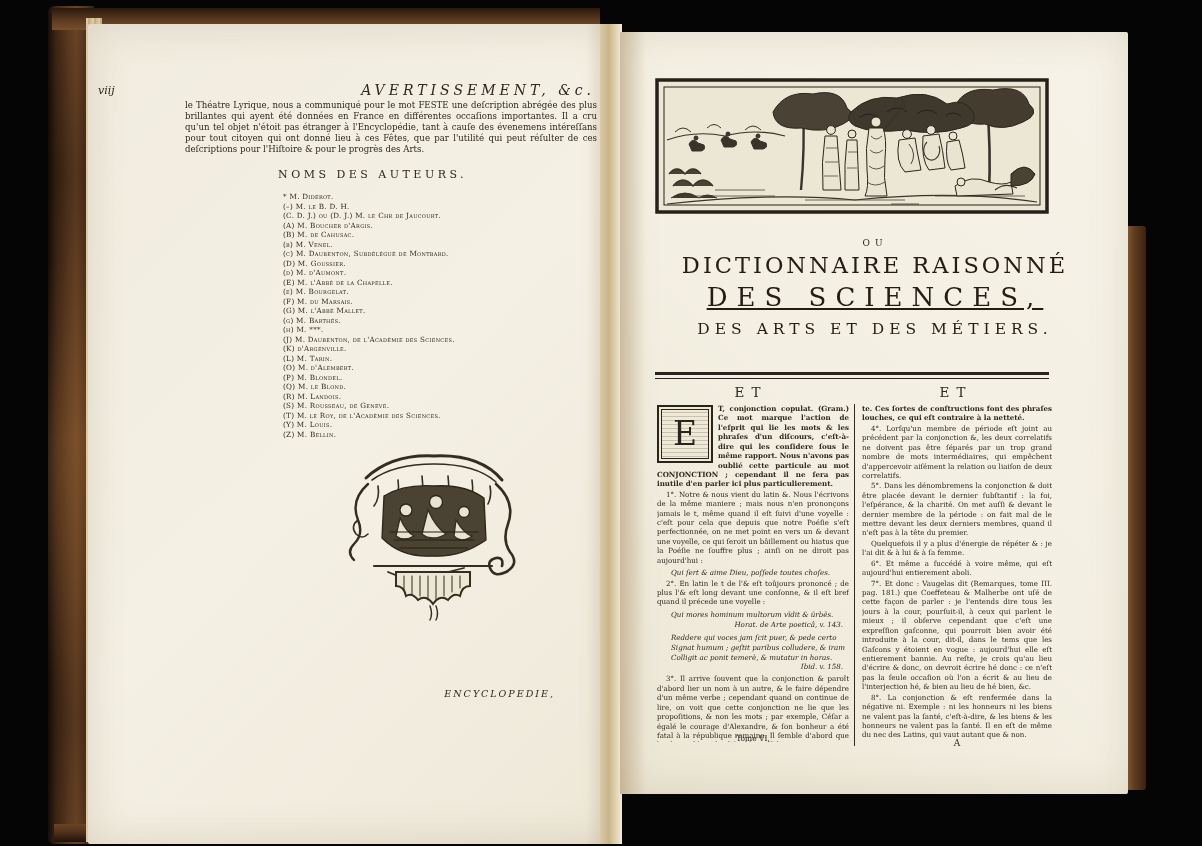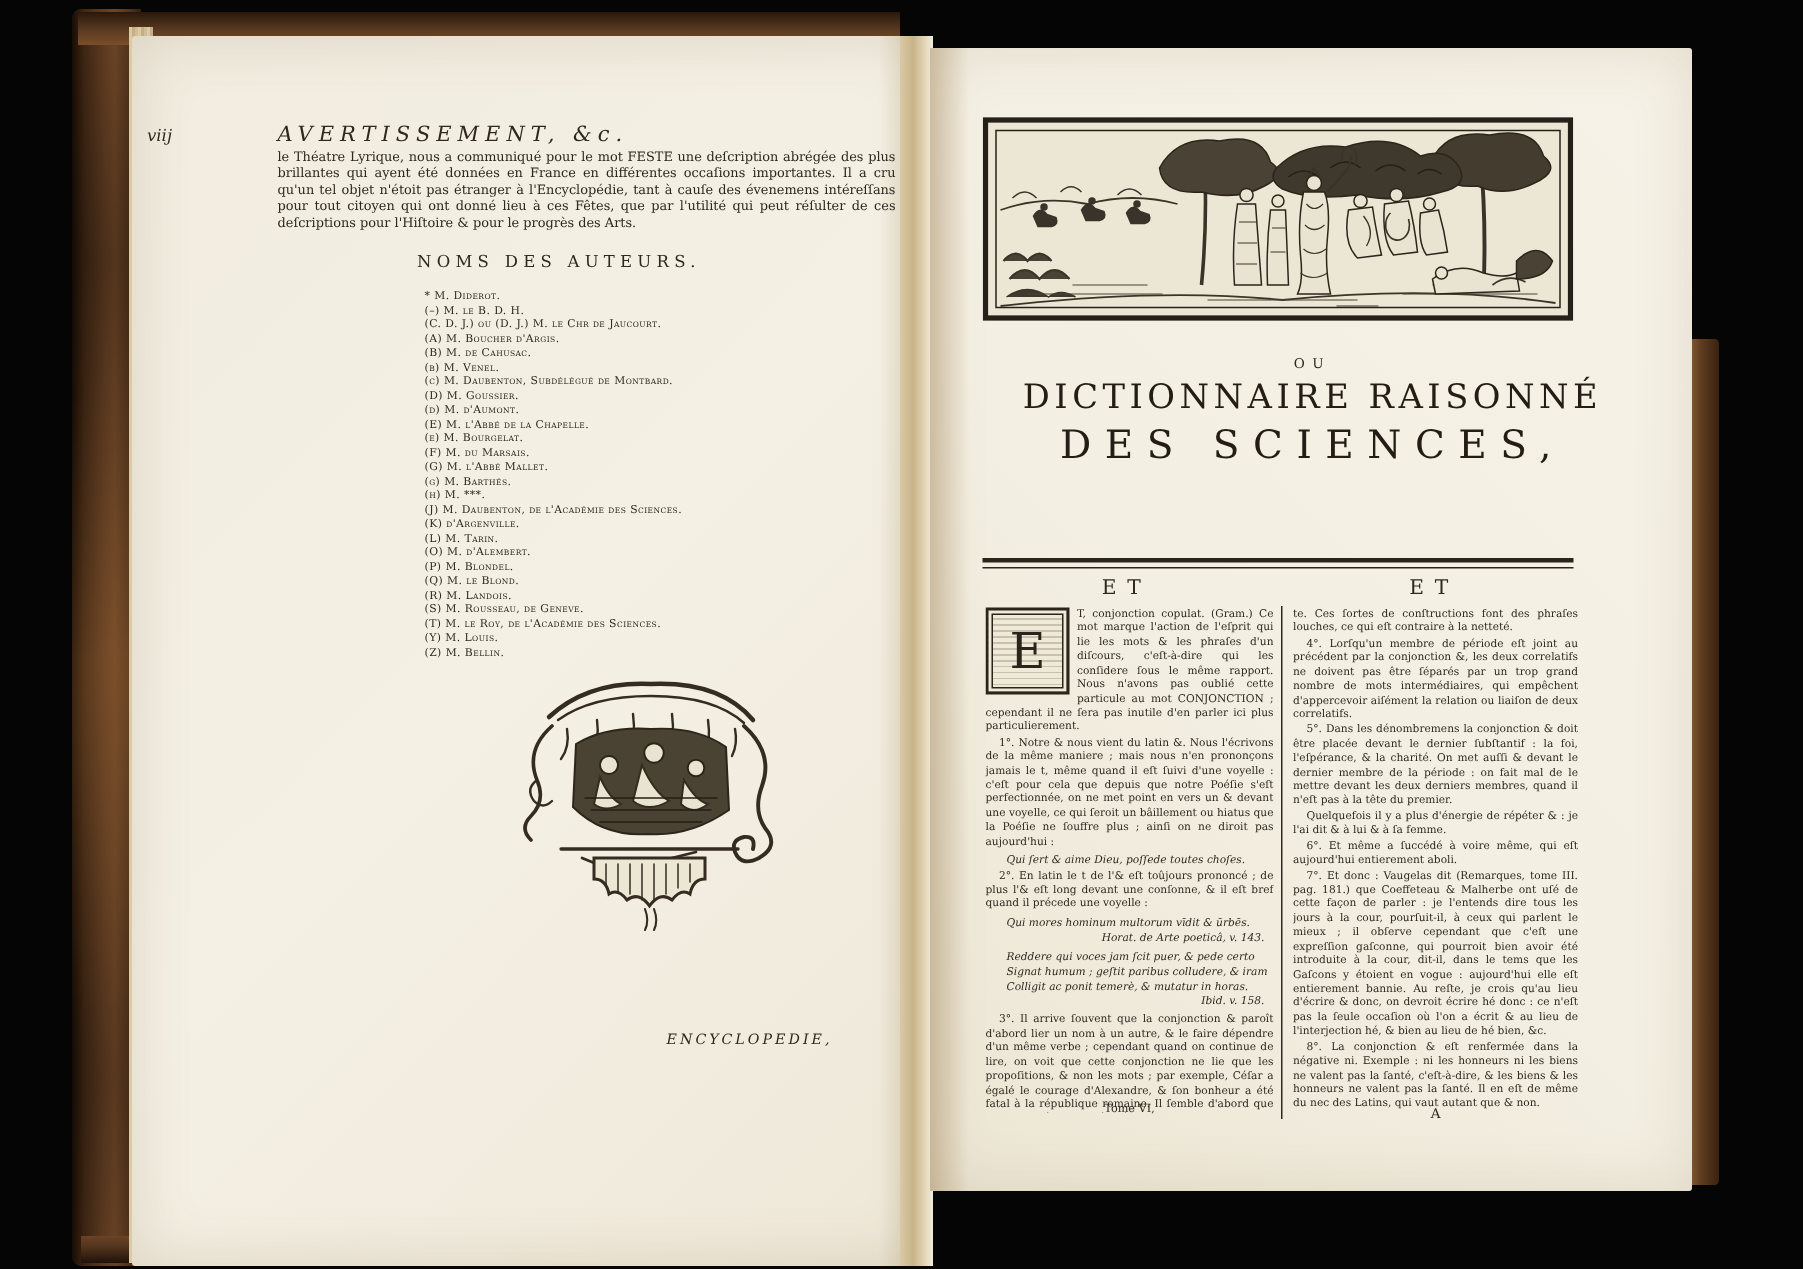--- a/index.html
+++ b/index.html
@@ -35,48 +35,48 @@
   .page-right{left:620px;top:32px;width:508px;height:762px;border-radius:0 2px 2px 0;
     background:linear-gradient(225deg,#f6f2e7 0%,#f3efe2 55%,#ece6d4 100%);
     box-shadow:inset 0 0 40px rgba(120,95,55,.15);}
   .page-right::before{content:"";position:absolute;top:0;left:0;width:26px;height:100%;
     background:linear-gradient(270deg,rgba(150,120,70,0),rgba(150,115,65,.35));}
   .gutter{left:600px;top:24px;width:22px;height:820px;
     background:linear-gradient(90deg,#d9c9a5 0%,#c8b488 40%,#e3d6b6 75%,#f1ecdf 100%);}
 
   
   .pagenum{left:98px;top:84px;font-size:11px;font-style:italic;}
-  .running-title{left:185px;top:82px;width:410px;text-align:left;font-style:italic;
+  .running-title{left:185px;top:82px;width:410px;text-align:right;font-style:italic;
     font-size:14px;letter-spacing:4px;}
   .intro{left:185px;top:100px;width:412px;font-size:8.6px;line-height:1.28;text-align:justify;}
   .authors-head{left:278px;top:168px;font-size:11px;letter-spacing:3.5px;}
   .authors{left:283px;top:192px;width:300px;font-size:7.2px;line-height:1.32;}
   .authors .author-line{font-variant:small-caps;letter-spacing:.3px;white-space:nowrap;}
   .tailpiece{left:344px;top:440px;}
   .catchword{left:185px;top:688px;width:370px;text-align:right;font-style:italic;
     font-size:9.5px;letter-spacing:2px;}
 
   
   .headpiece{left:655px;top:78px;}
   .t-main{left:640px;top:188px;width:470px;text-align:center;font-style:italic;
     font-size:37px;letter-spacing:3px;color:#231d15;}
   .t-ou{left:640px;top:238px;width:470px;text-align:center;font-size:9px;letter-spacing:5px;}
   .t-dict{left:640px;top:252px;width:470px;text-align:center;font-size:22.5px;letter-spacing:3px;color:#231d15;}
-  .t-sci{left:640px;top:282px;width:470px;text-align:center;font-size:26px;letter-spacing:9px;color:#231d15;}
+  .t-sci{left:640px;top:282px;width:470px;text-align:center;font-size:26px;letter-spacing:9px;color:#231d15;text-decoration:underline;}
   .t-arts{left:640px;top:320px;width:470px;text-align:center;font-size:15.5px;letter-spacing:5px;color:#231d15;}
   .double-rule{left:655px;top:372px;width:394px;height:3px;border-top:3px solid #2b241c;
     border-bottom:1px solid #2b241c;}
   .et-left{left:655px;top:384px;width:192px;text-align:center;font-size:13.5px;letter-spacing:7px;}
   .et-right{left:860px;top:384px;width:192px;text-align:center;font-size:13.5px;letter-spacing:7px;}
   .col{top:404px;height:338px;overflow:hidden;font-size:7.1px;line-height:1.33;}
   .col-l{left:657px;width:192px;}
   .col-r{left:862px;width:190px;}
   .col-rule{left:854px;top:404px;width:1px;height:342px;background:#2e2820;}
   .para{text-align:justify;text-indent:9px;margin:0 0 1px 0;}
-  .para-flush{text-align:justify;text-indent:0;margin:0 0 1px 0;}
+  .para-flush{text-align:justify;text-indent:0;margin:0 0 1px 0;font-weight:bold;}
   .verse{font-style:italic;padding-left:14px;margin:3px 0 1px 0;}
   .verse2{font-style:italic;padding-left:14px;margin:0;}
   .attribution{font-style:italic;text-align:right;padding-right:6px;margin:0 0 3px 0;}
   .dropcap{float:left;width:52px;height:54px;margin:1px 5px 1px 0;
     border:2.5px solid #2b241c;box-shadow:inset 0 0 0 2px #efe9d8, inset 0 0 0 3px #2b241c;
     background:#efe9d8 repeating-linear-gradient(0deg,rgba(60,50,35,.22) 0 1px,transparent 1px 4px);
     display:flex;align-items:center;justify-content:center;
     font-size:33px;color:#2b241c;}
   .tome-footer{left:657px;top:734px;width:192px;text-align:center;font-size:7.5px;}
   .sig-mark{left:862px;top:738px;width:190px;text-align:center;font-size:9px;}
@@ -238,20 +238,21 @@
         <path d="M356 96 q14 -14 24 0 q-4 12 -24 12 Z" fill="#4a4234" stroke="#2c251c"></path>
 
         <path d="M236 126 h28" stroke-width=".8"></path>
       </g>
     </svg>
   </div>
 
   <div class="abs t-dict">DICTIONNAIRE RAISONNÉ</div>
   <div class="abs t-ou">OU</div>
   <div class="abs t-sci">DES SCIENCES,</div>
+  <div class="abs t-arts">DES ARTS ET DES MÉTIERS.</div>
   <div class="abs double-rule"></div>
 
   <div class="abs et-left">ET</div>
   <div class="abs et-right">ET</div>
   <div class="abs col-rule"></div>
 
   <div class="abs col col-l">
     <div class="dropcap">E</div>
     <div class="para-flush">T, conjonction copulat. (Gram.) Ce mot marque l'action de l'eſprit qui lie les mots &amp; les phraſes d'un diſcours, c'eſt-à-dire qui les conſidere ſous le même rapport. Nous n'avons pas oublié cette particule au mot CONJONCTION ; cependant il ne ſera pas inutile d'en parler ici plus particulierement.</div>
     <div>

